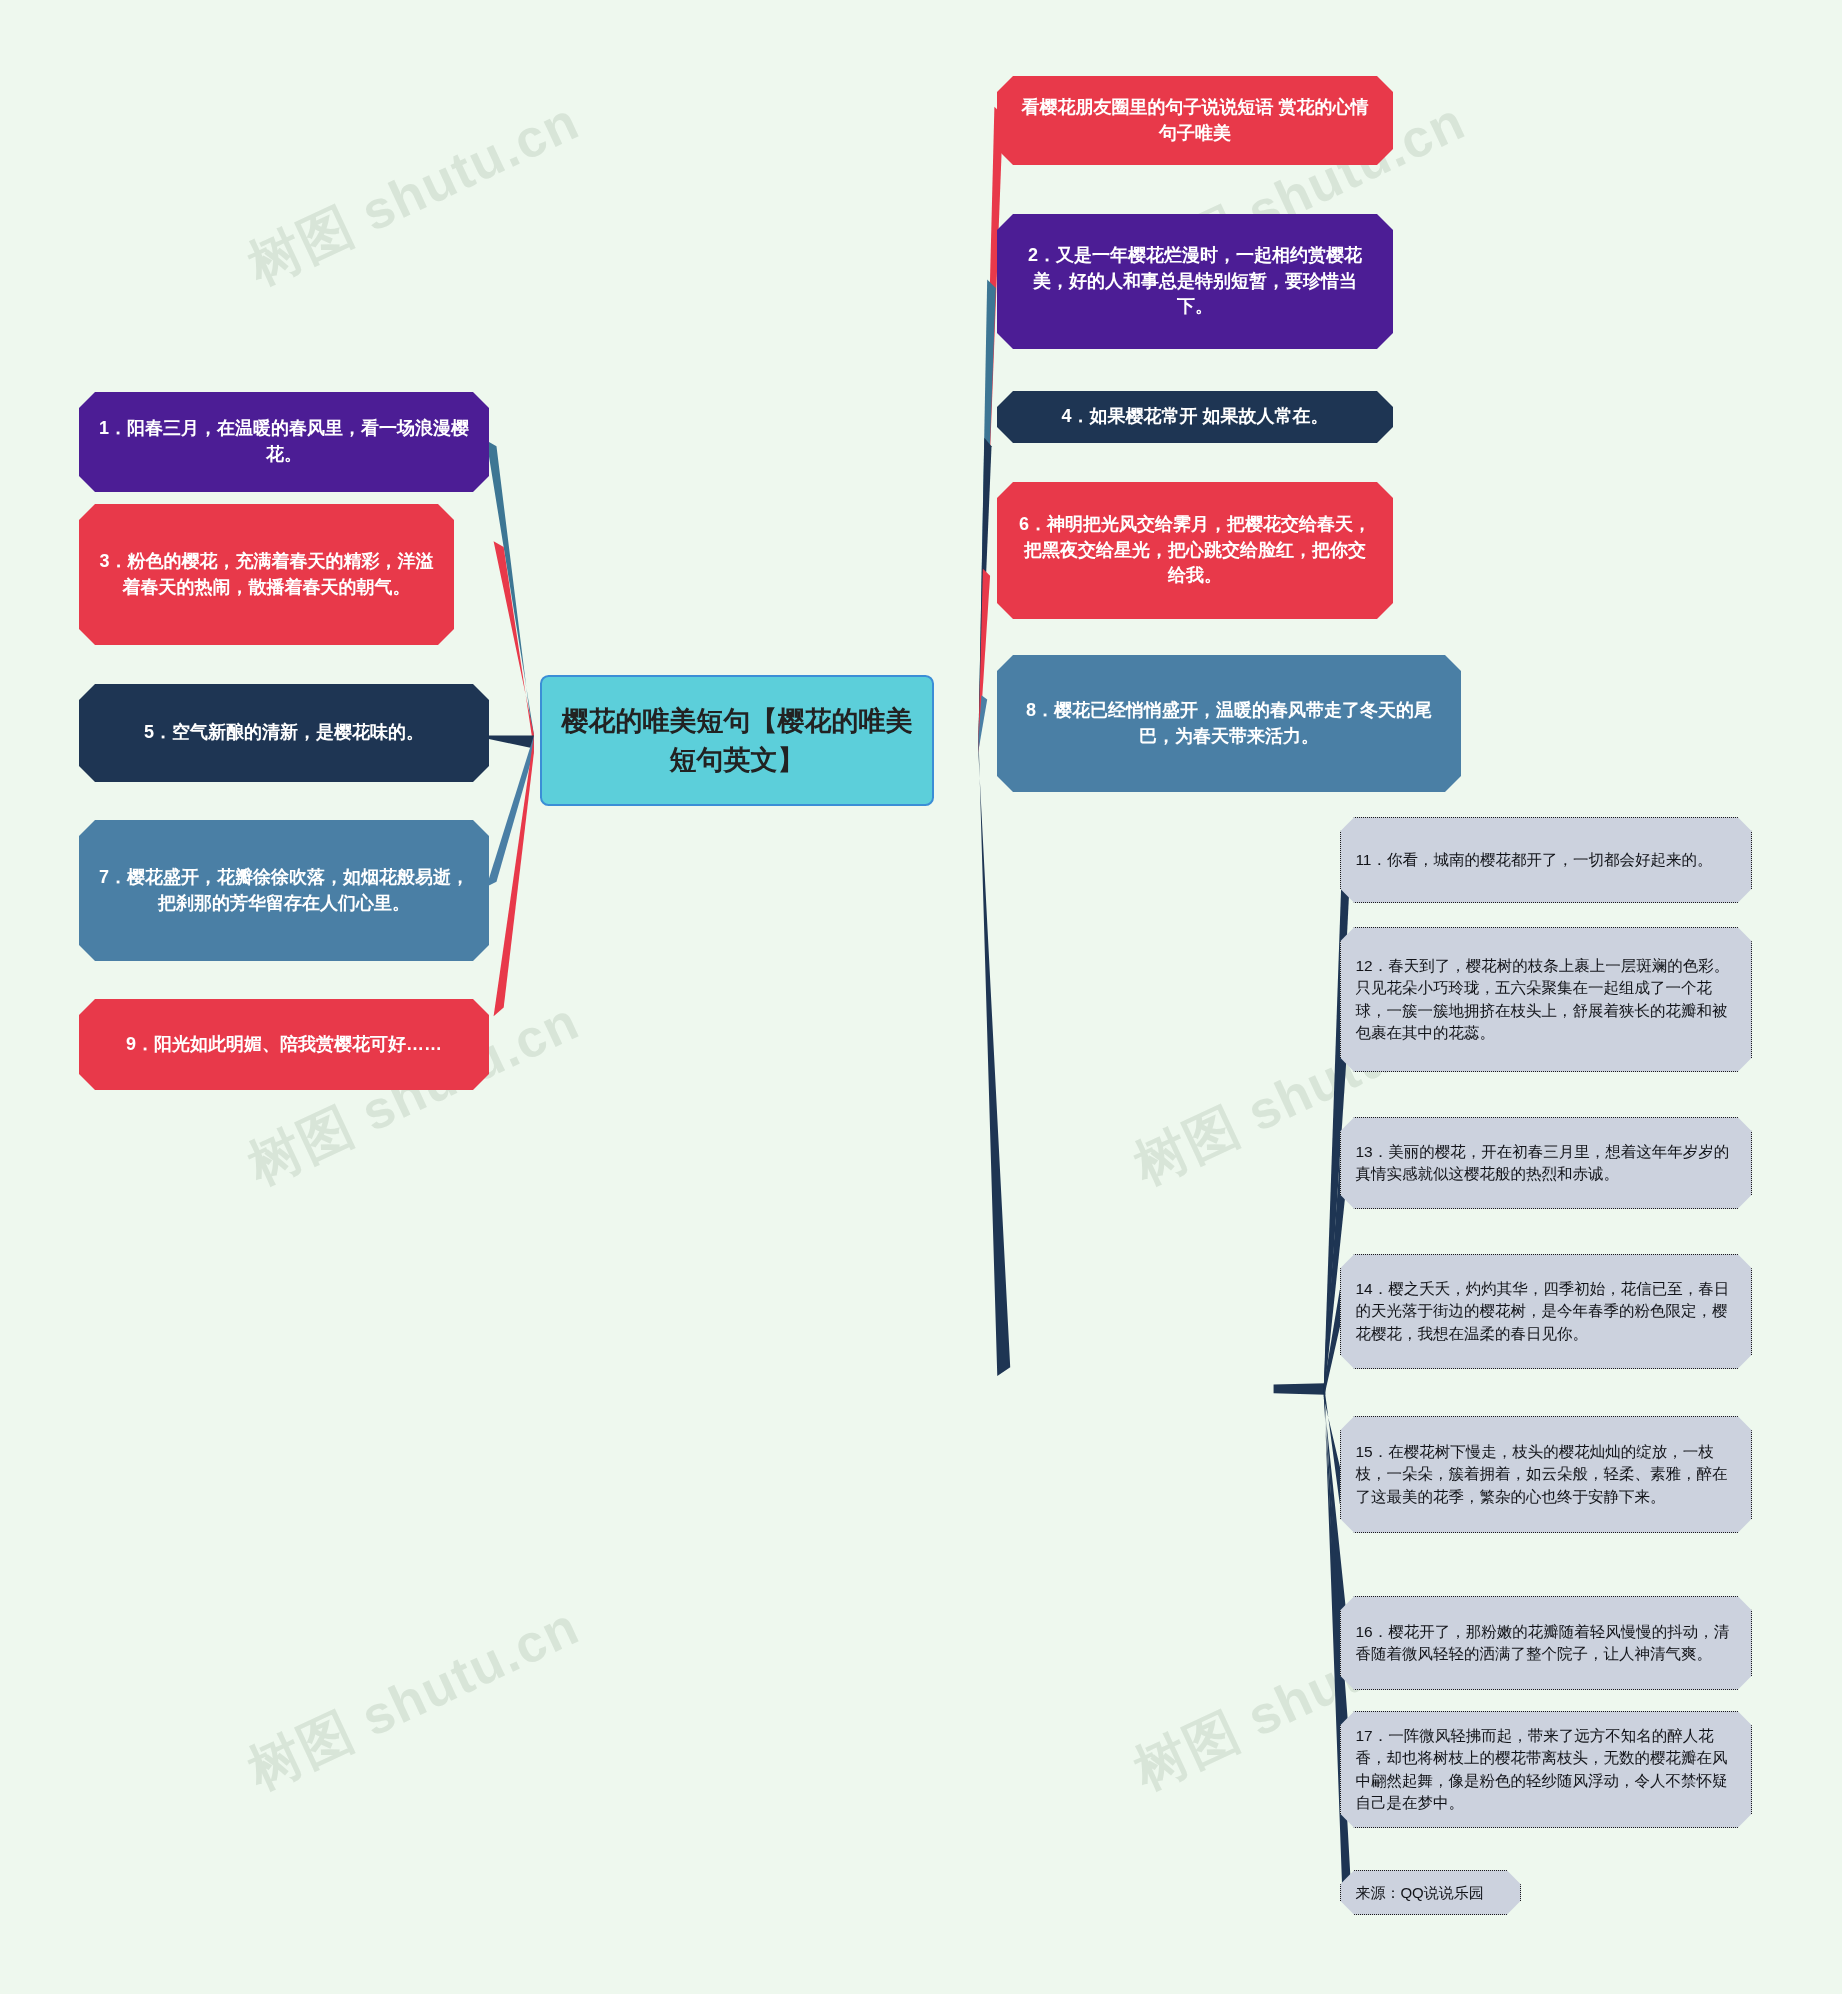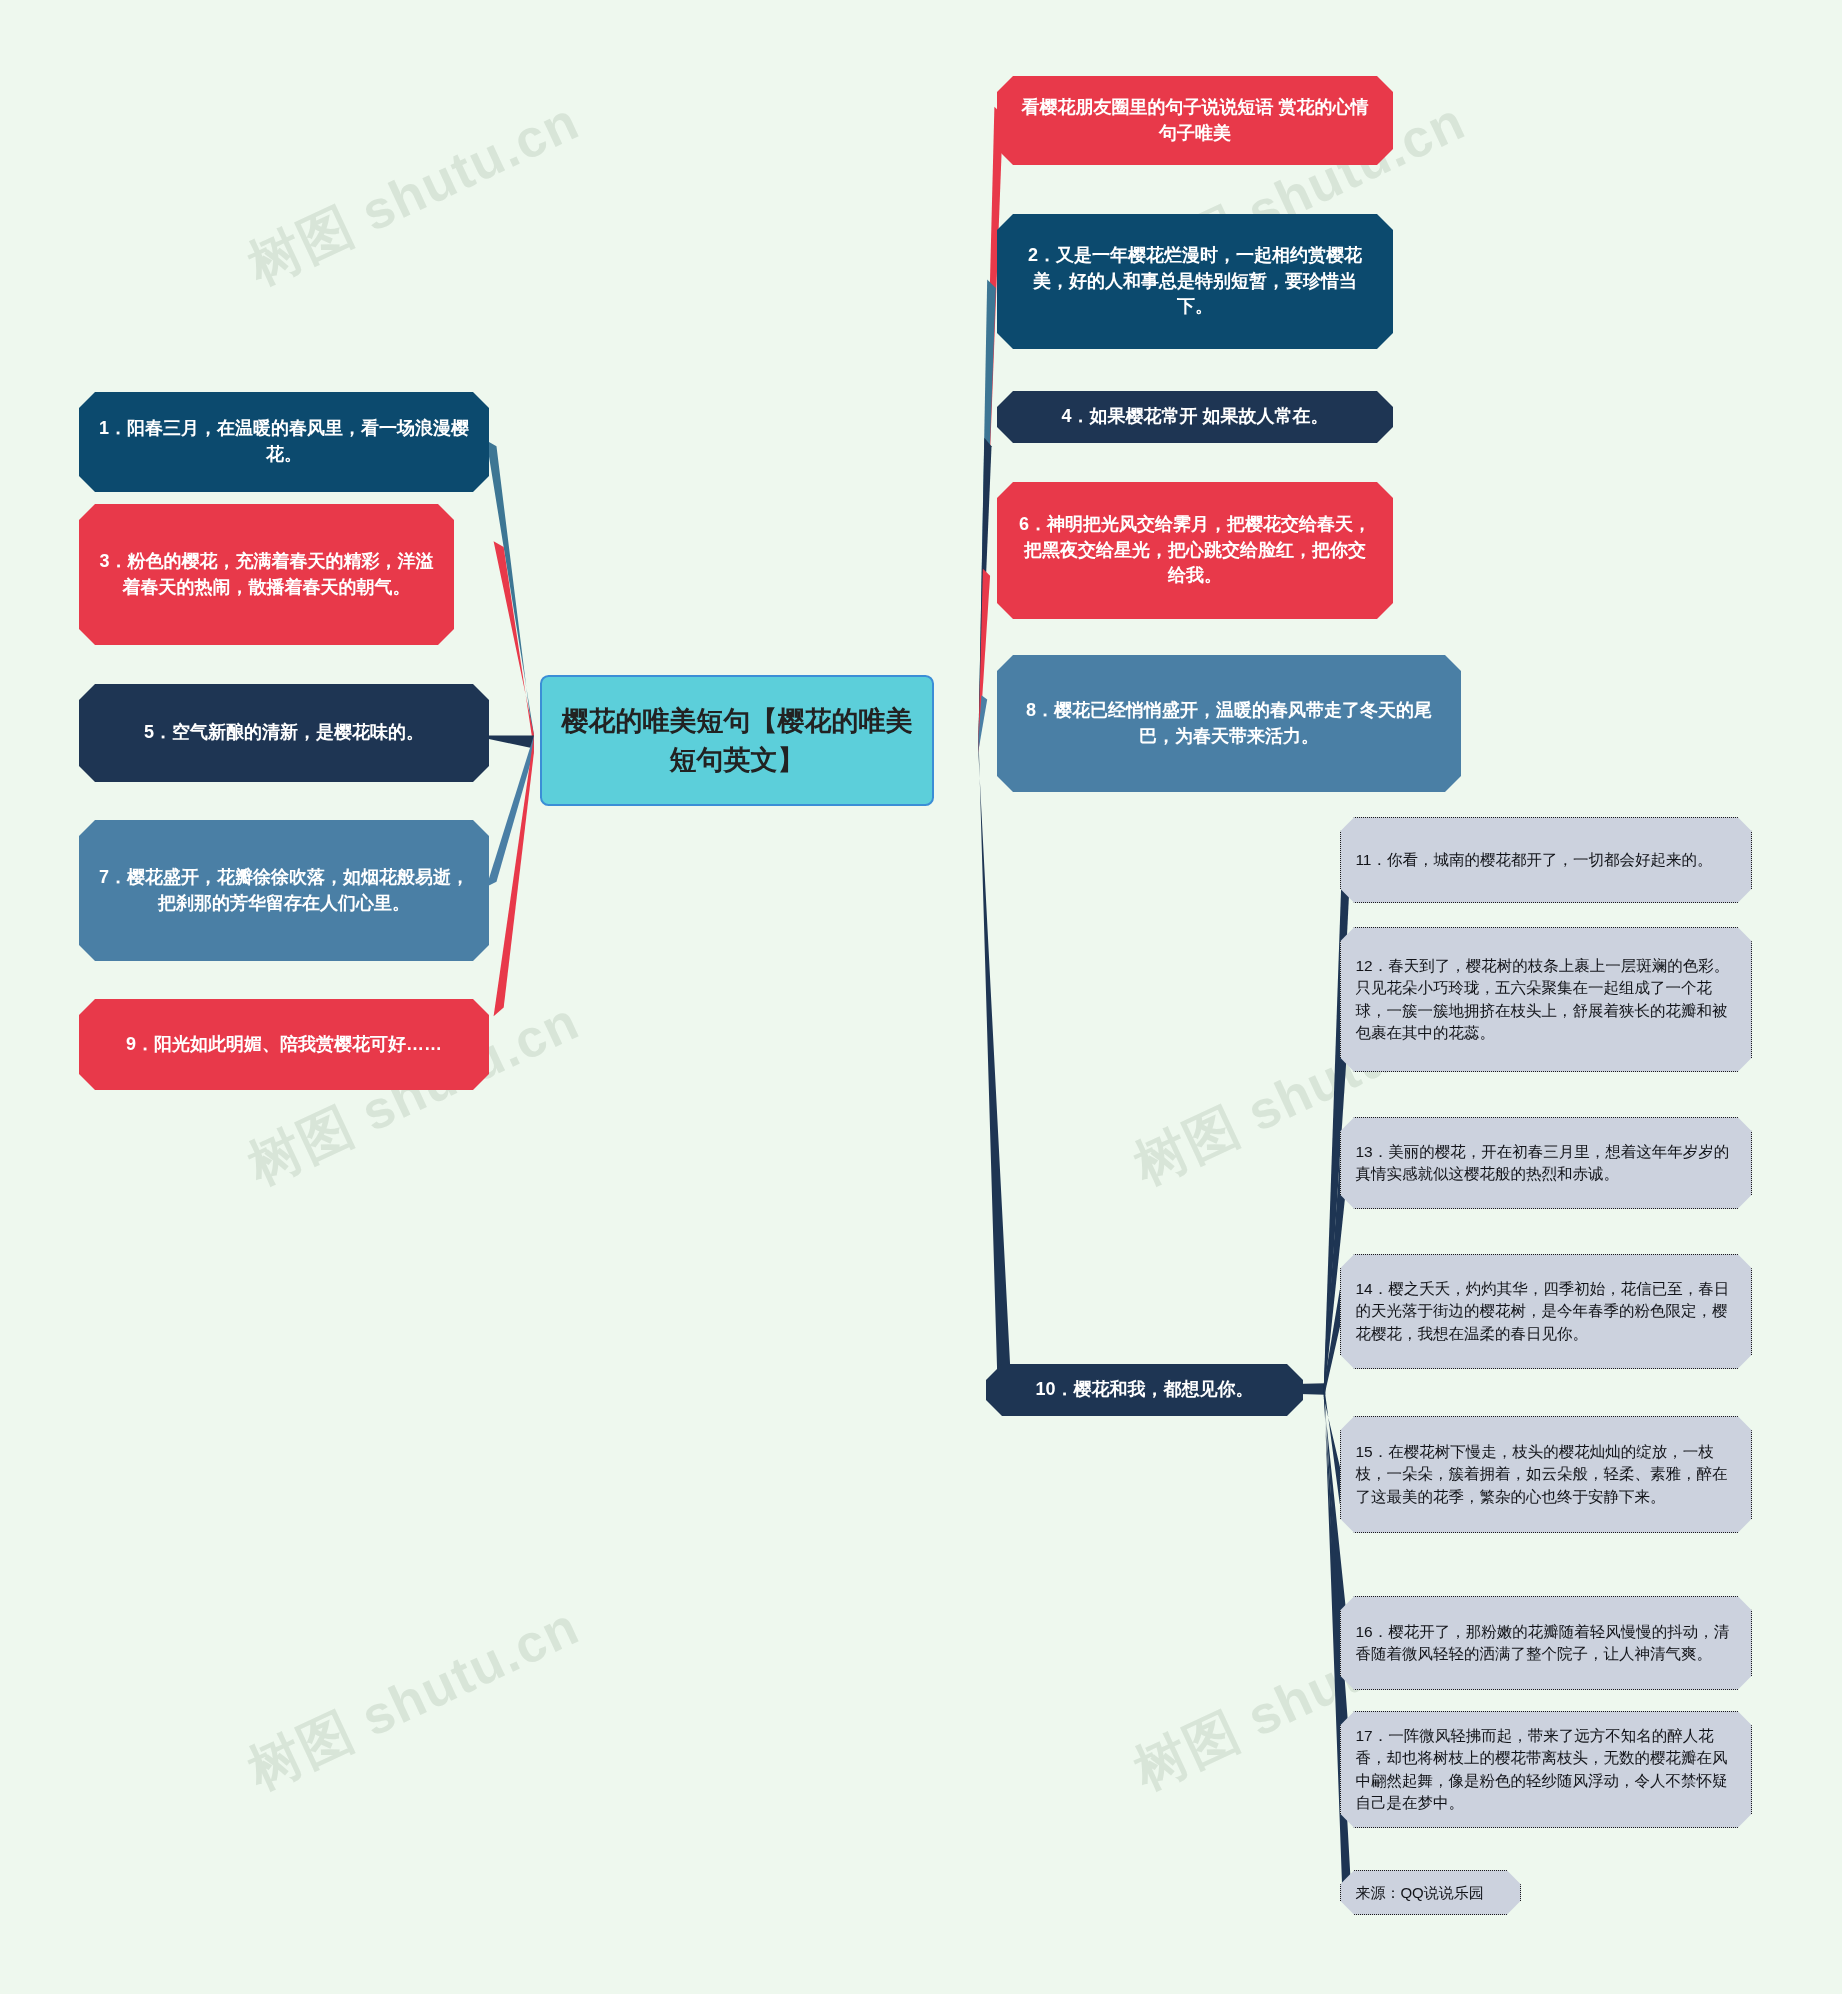--- a/index.html
+++ b/index.html
@@ -51,21 +51,21 @@
     font-weight:700;
     text-align:center;
     justify-content:center;
     padding:11.5px 16px;
     -webkit-clip-path:none;clip-path:none;
     border-radius:8.6px;
   }
 
   
   .c-red   {background:#e8394a;color:#ffffff;}
-  .c-steel {background:#0c4a6e;color:#ffffff;}
+  .c-steel {background:#4c1d95;color:#ffffff;}
   .c-navy  {background:#1e3553;color:#ffffff;}
   .c-blue  {background:#4a7fa5;color:#ffffff;}
 
   .lvl1{font-size:18px;font-weight:600;padding:13px 18.7px;text-align:center;}
 
   
   .leaf{
     background:#ccd2de;
     color:#111318;
     font-size:15.5px;
@@ -161,23 +161,20 @@
   </div>
 
   <div class="node lvl1 c-red" style="left:997px;top:482px;width:396px;height:137px;">
     <span class="txt">6．神明把光风交给霁月，把樱花交给春天，把黑夜交给星光，把心跳交给脸红，把你交给我。</span>
   </div>
 
   <div class="node lvl1 c-blue" style="left:997px;top:655px;width:464px;height:137px;">
     <span class="txt">8．樱花已经悄悄盛开，温暖的春风带走了冬天的尾巴，为春天带来活力。</span>
   </div>
 
-  <div class="node lvl1 c-navy" style="left:986px;top:1364px;width:317px;height:52px;">
-    <span class="txt">10．樱花和我，都想见你。</span>
-  </div>
 
   <div class="node leaf" style="left:1340px;top:817px;width:412px;height:86px;">
     <span class="txt">11．你看，城南的樱花都开了，一切都会好起来的。</span>
   </div>
 
   <div class="node leaf" style="left:1340px;top:927px;width:412px;height:145px;">
     <span class="txt">12．春天到了，樱花树的枝条上裹上一层斑斓的色彩。只见花朵小巧玲珑，五六朵聚集在一起组成了一个花球，一簇一簇地拥挤在枝头上，舒展着狭长的花瓣和被包裹在其中的花蕊。</span>
   </div>
 
   <div class="node leaf" style="left:1340px;top:1117px;width:412px;height:92px;">

